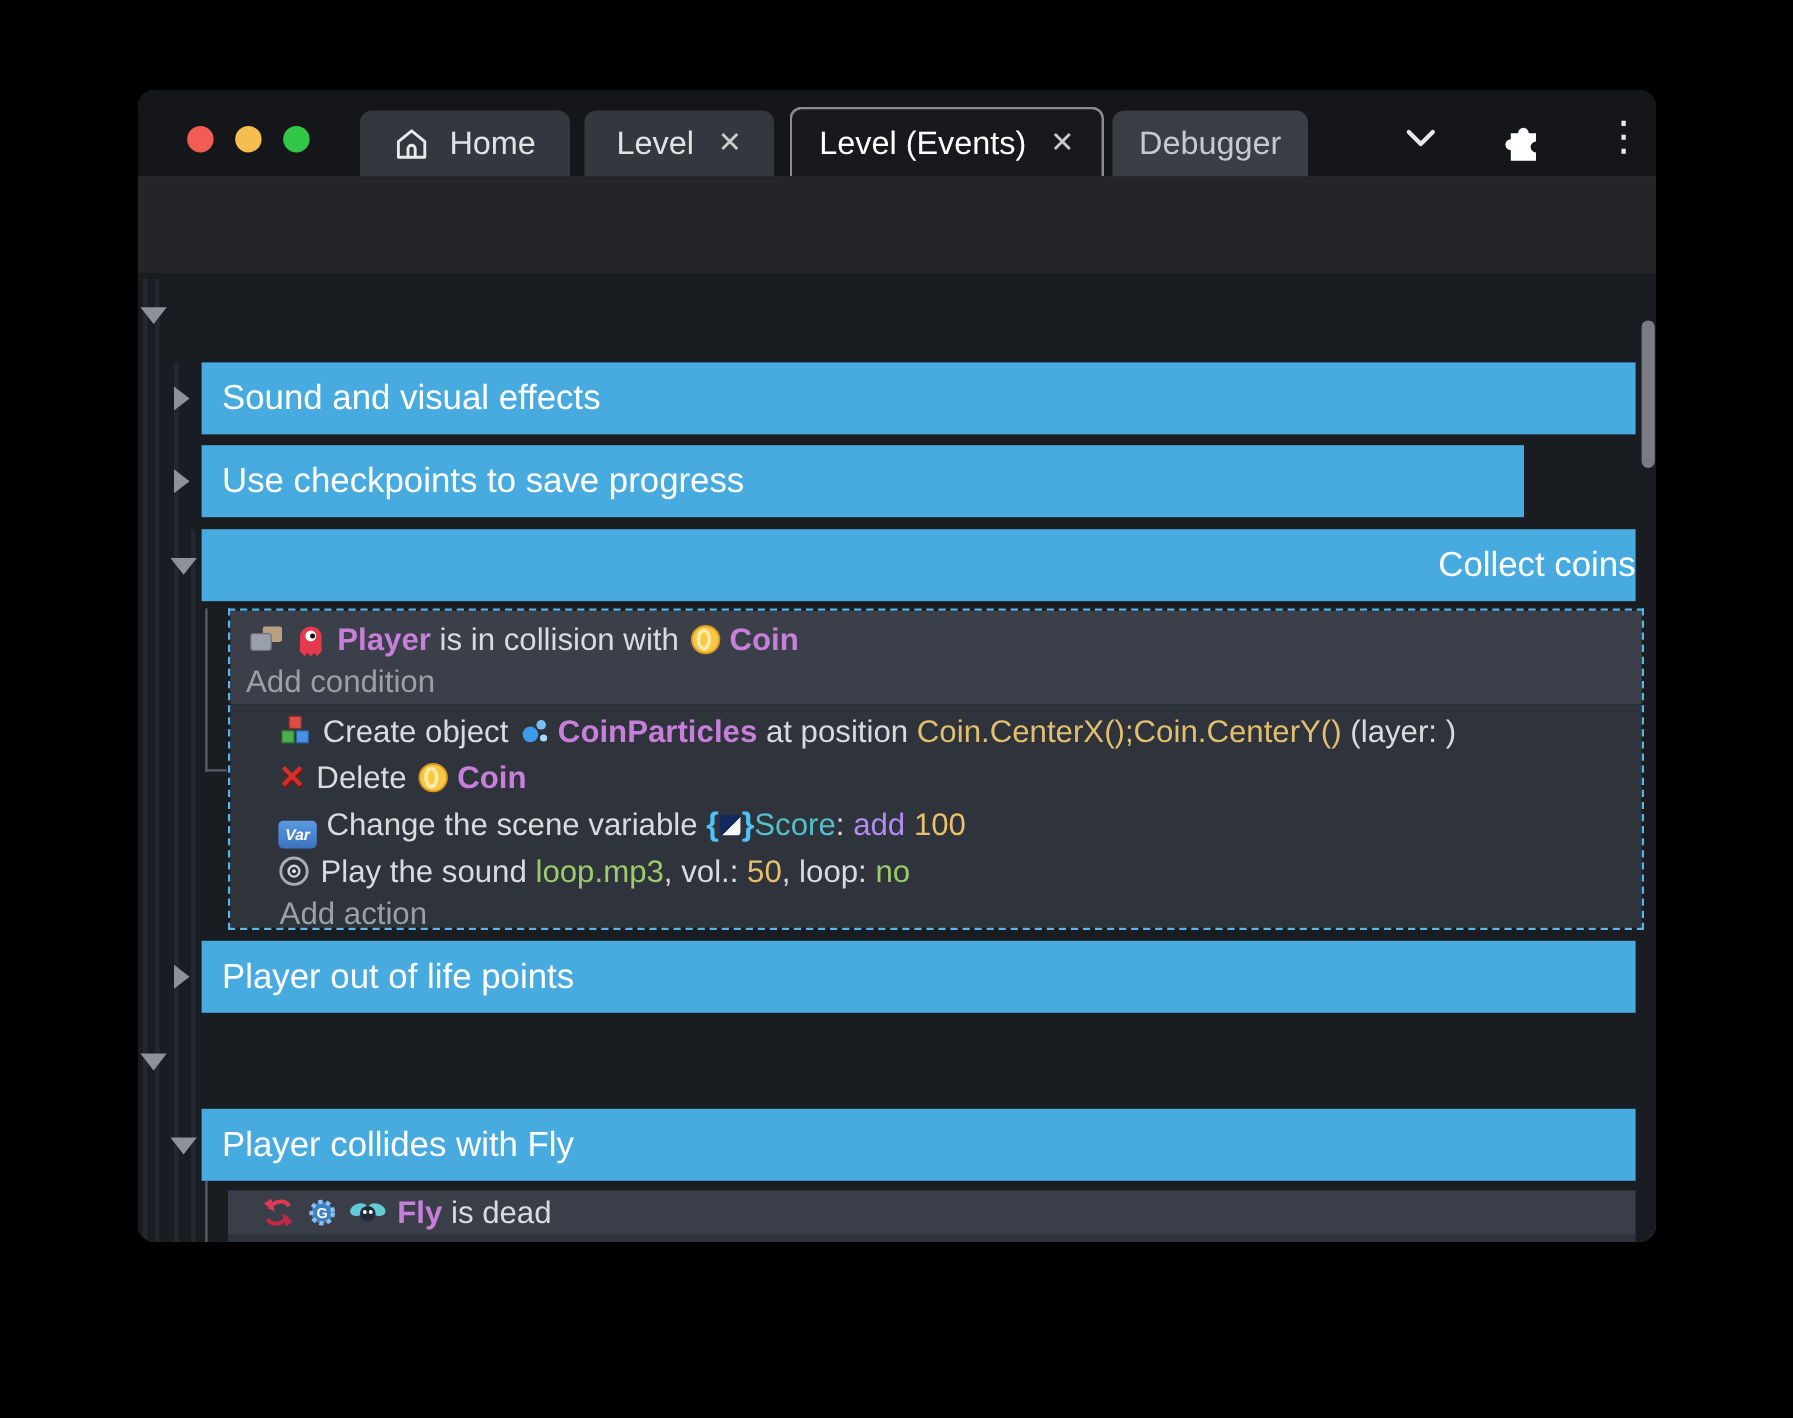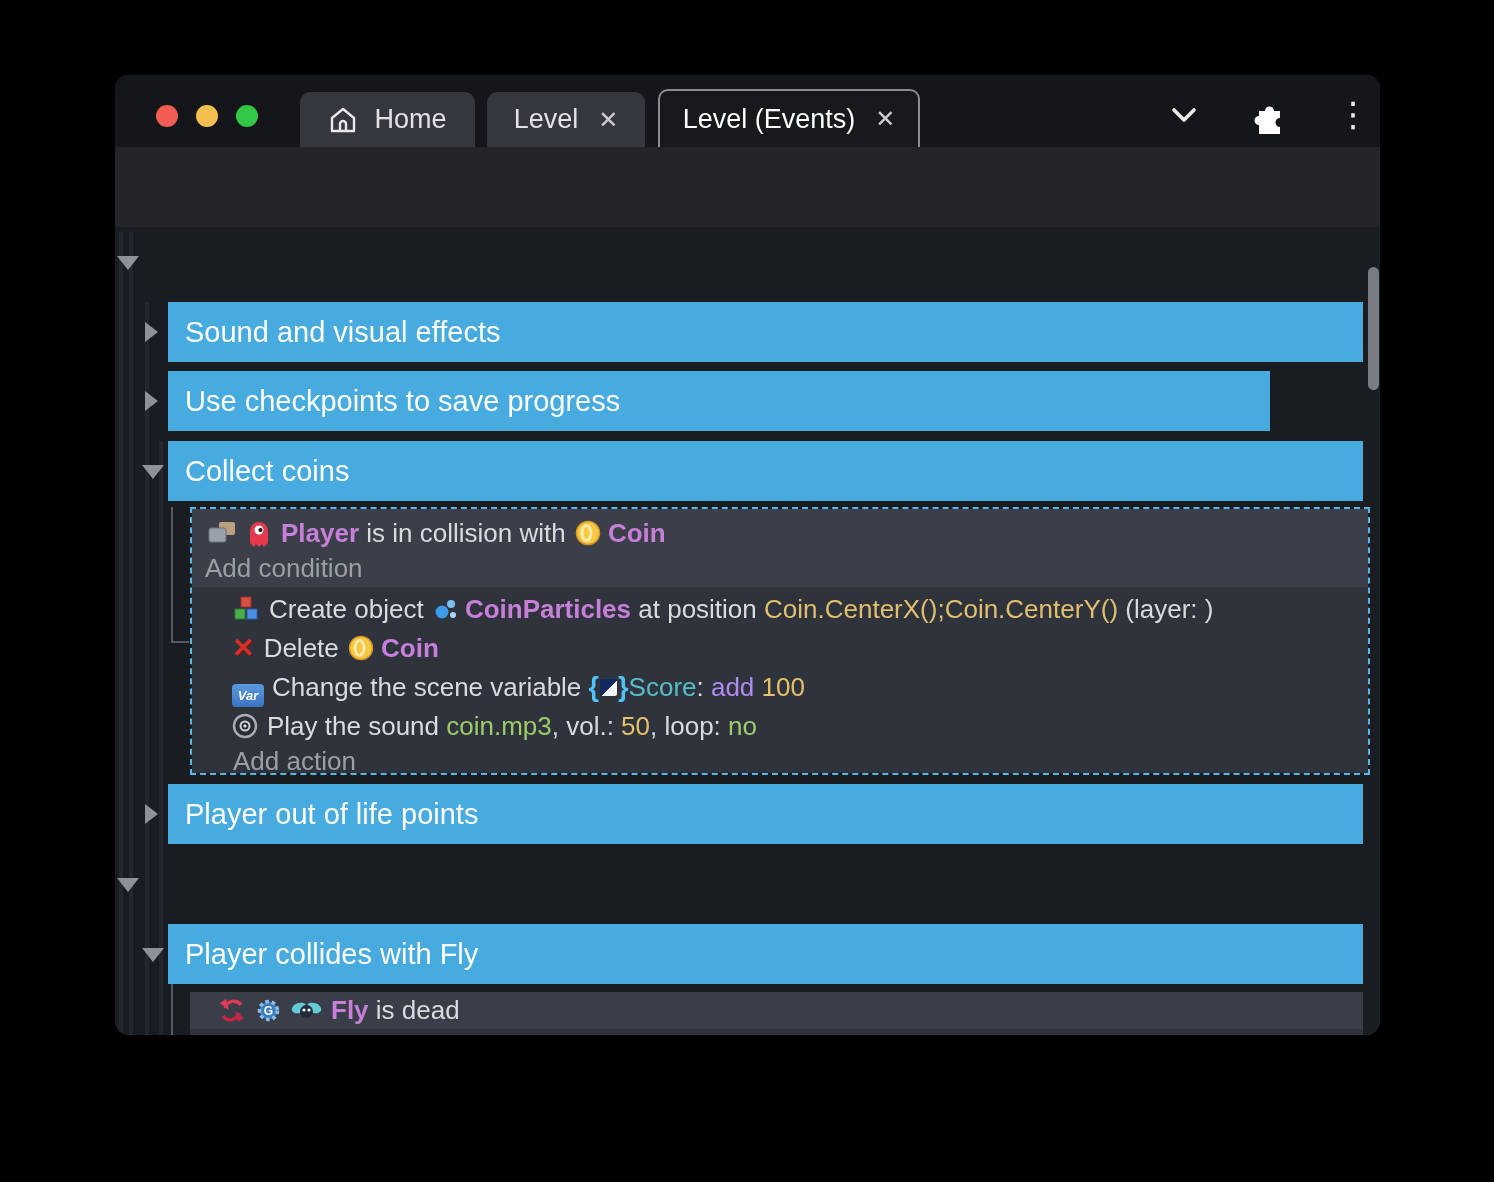--- a/index.html
+++ b/index.html
@@ -92,20 +92,23 @@
     <div class="tab" style="left:372px;width:158px;">
       <span>Level</span>
       <span class="close">✕</span>
     </div>
 
     <div class="tab active" style="left:543px;width:262px;">
       <span>Level (Events)</span>
       <span class="close">✕</span>
     </div>
 
+    <div class="tab dbg" style="left:812px;width:163px;">
+      <span>Debugger</span>
+    </div>
 
     <svg class="tbicon" style="position:absolute;left:1052px;top:28px;" width="34" height="24" viewBox="0 0 34 24" fill="none" stroke="currentColor" stroke-width="3.6" stroke-linecap="round" stroke-linejoin="round">
         <polyline points="7,7 17,17 27,7"></polyline>
       </svg>
     <svg class="tbicon" style="position:absolute;left:1133px;top:20px;" width="40" height="40" viewBox="0 0 40 40">
         <path fill="#fff" d="M11 16 h6 a4.5 4.5 0 1 1 9 0 h6 v7 a4.5 4.5 0 1 0 0 9 v7 H11 v-9 a4.5 4.5 0 1 1 0 -9 z"></path>
       </svg>
     <span class="kebab" style="left:1221px;">⋮</span>
   </div>
 
@@ -207,21 +210,21 @@
   <span class="tri-right" style="left:30px; top:729px;"></span>
   <span class="tri-down" style="left:2px;  top:803px;"></span>
   <span class="tri-down" style="left:27px; top:873px;"></span>
 
   <div class="grow blue" style="left:53px; top:227px; width:1195px;">
       <span>Sound and visual effects</span>
     </div>
   <div class="grow blue" style="left:53px; top:296px; width:1102px;text-align:right;">
       <span>Use checkpoints to save progress</span>
     </div>
-  <div class="grow blue" style="left:53px; top:366px; width:1195px;">
+  <div class="grow blue" style="left:53px; top:366px; width:1195px;justify-content:flex-end;">
       <span>Collect coins</span>
     </div>
 
   <div class="event-block">
     <div class="cond-area">
       <div class="eline" style="left:14px; top:5px;">
         <svg class="icn" width="31" height="26" viewBox="0 0 31 26">
             <rect x="13" y="2" width="16" height="13" rx="2" fill="#b8a080"></rect>
             <rect x="3" y="8" width="17" height="14" rx="2" fill="#9aa1aa" stroke="#6d737c"></rect>
           </svg>
@@ -264,21 +267,21 @@
         <span class="varicon">Var</span>
         <span>Change the scene variable </span><span class="brace">{</span><span class="imgbox"></span><span class="brace">}</span><span class="varn">Score</span><span>: </span><span class="kw">add </span><span class="num">100</span>
       </div>
 
       <div class="eline" style="left:40px; top:120px;">
         <svg class="icn" width="26" height="26" viewBox="0 0 26 26">
             <circle cx="13" cy="13" r="11" fill="#2b2e35" stroke="#a9adb3" stroke-width="2.4"></circle>
             <circle cx="13" cy="13" r="4.5" fill="none" stroke="#cdd1d6" stroke-width="2"></circle>
             <circle cx="13" cy="13" r="1.6" fill="#e8eaec"></circle>
           </svg>
-        <span>Play the sound </span><span class="grn">coin.mp3</span><span>, vol.: </span><span class="num">50</span><span>, loop: </span><span class="grn">no</span>
+        <span>Play the sound </span><span class="grn">loop.mp3</span><span>, vol.: </span><span class="num">50</span><span>, loop: </span><span class="grn">no</span>
       </div>
 
       <div class="addlbl" style="left:41px; top:159px;">Add action</div>
     </div>
   </div>
 
   <div class="grow blue" style="left:53px; top:709px; width:1195px;">
       <span>Player out of life points</span>
     </div>
   <div class="grow blue" style="left:53px; top:849px; width:1195px;">

